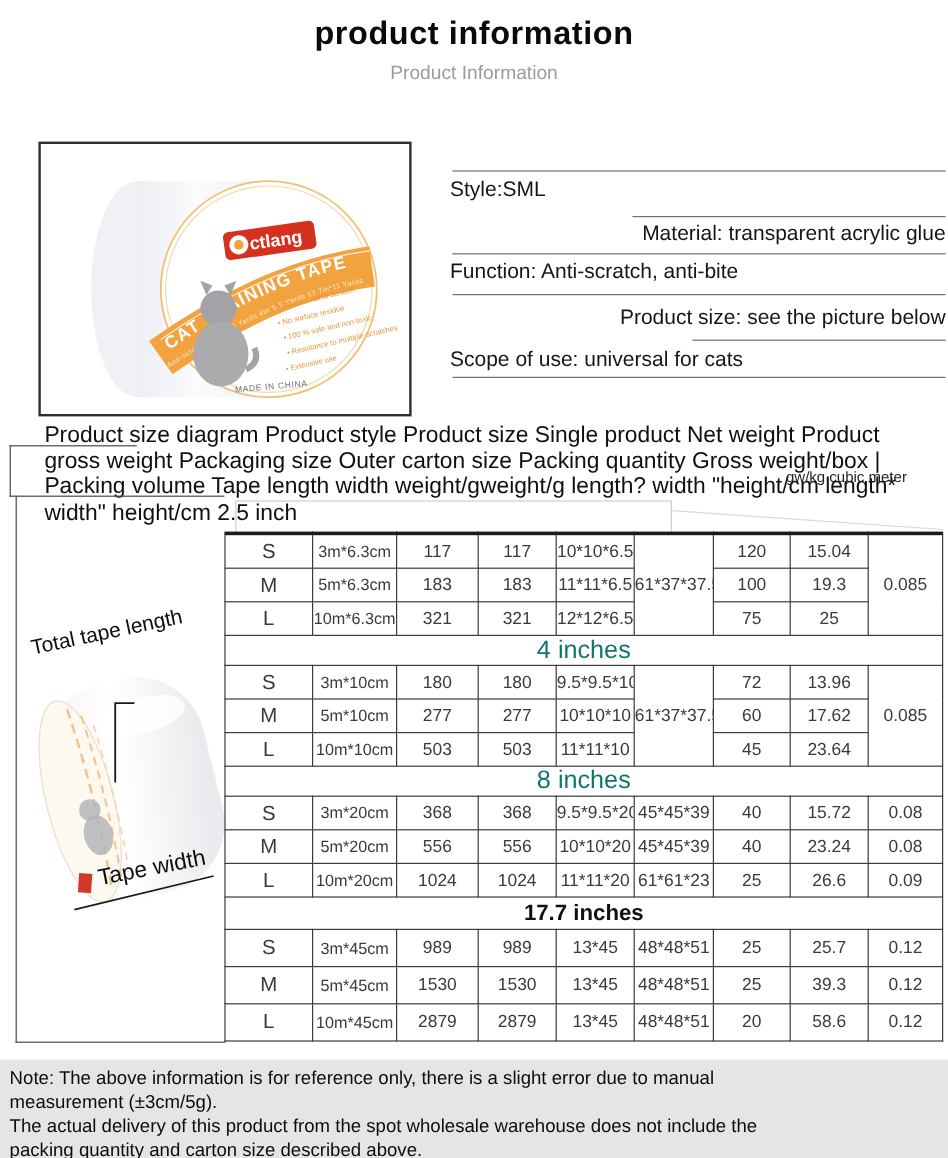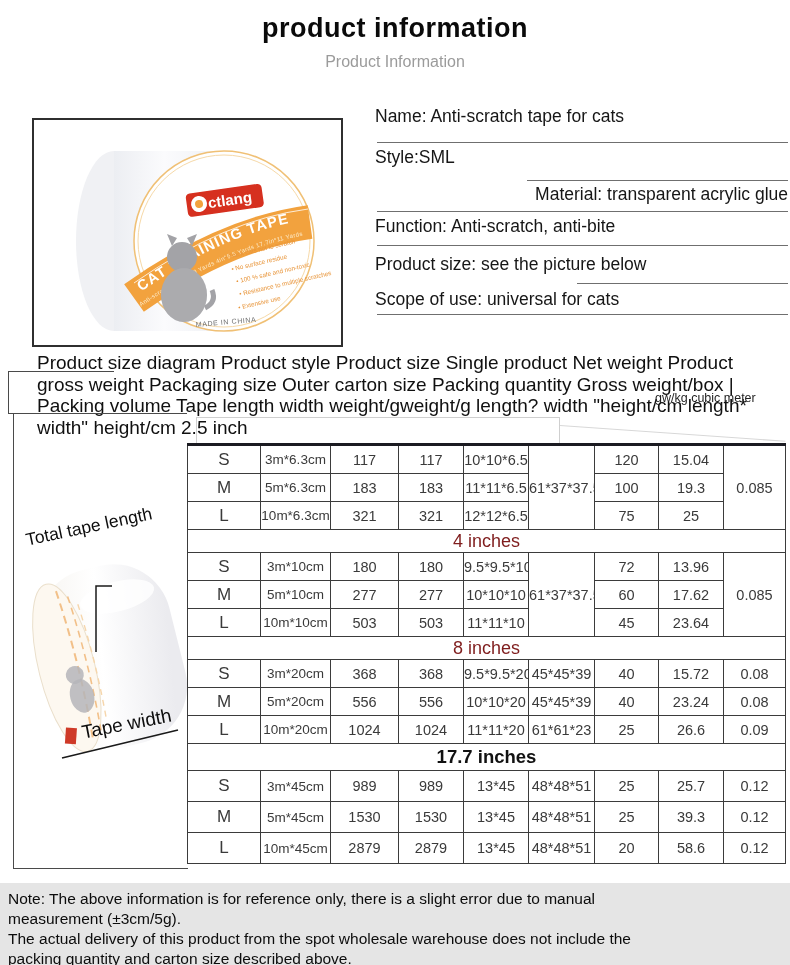--- a/index.html
+++ b/index.html
@@ -13,41 +13,41 @@
   
   .photo-box{position:absolute;left:32px;top:118px;width:311px;height:229px;
              border:2px solid #2f2f2f;box-sizing:border-box;background:#fff;}
   
   .details{position:absolute;left:375px;top:106px;width:413px;font-size:17.5px;color:#161616;}
   .detail-row{position:relative;box-sizing:border-box;}
   .detail-row .ul{position:absolute;left:2px;right:0;bottom:0;border-bottom:1px solid #6f6f6f;}
   .detail-row.p1 .ul{left:152px;}
   .detail-row.p2 .ul{left:202px;}
   .r0{height:37px;} .r1{height:38px;padding-top:4px;} .r2{height:31px;padding-top:3px;text-align:right;}
-  .r3{height:34px;padding-top:4px;} .r4{height:38px;padding-top:8px;} .r5{height:31px;padding-top:5px;}
+  .r3{height:34px;padding-top:4px;} .r4{height:38px;padding-top:8px;text-align:right;} .r5{height:31px;padding-top:5px;}
   
   .headers-para{position:absolute;left:37px;top:352px;width:753px;font-size:19px;
                 line-height:21.5px;color:#101010;}
   .headers-para div{white-space:nowrap;}
   .overlay-unit{position:absolute;left:655px;top:391px;font-size:12.5px;color:#1f1f1f;}
   .ghost{position:absolute;left:196px;top:417px;width:362px;height:26px;
          border:1px solid #cfcfcf;}
   .ghost2{position:absolute;left:560px;top:425px;width:226px;height:0;
           border-top:1px solid #d8d8d8;transform:rotate(4deg);transform-origin:left center;}
   
   .line{position:absolute;background:#4a4a4a;}
   
   .size-table{position:absolute;left:187px;top:443px;width:598px;border-collapse:collapse;
               table-layout:fixed;font-size:14.5px;color:#3a3a3a;
               border:1px solid #3b3b3b;border-top:3px solid #1b1b22;}
   .size-table td{border:1px solid #3b3b3b;text-align:center;vertical-align:middle;
                  padding:0;height:27px;overflow:hidden;}
   .size-table td.c-size{font-size:17px;}
   .size-table td.c-spec{font-size:13.5px;}
-  .size-table tr.section-row td{height:22px;font-size:18px;color:#7f1d1d;}
+  .size-table tr.section-row td{height:22px;font-size:21px;color:#0f766e;}
   .size-table tr.section-row.big td{height:26px;font-size:18.5px;font-weight:bold;color:#111;}
   .size-table tr.tall td{height:30px;}
   
   .lbl-length{position:absolute;left:24px;top:530px;font-size:17.5px;color:#0d0d0d;
               transform:rotate(-12deg);transform-origin:left top;white-space:nowrap;}
   .lbl-width{position:absolute;left:80px;top:722px;font-size:19px;color:#0d0d0d;
              transform:rotate(-11deg);transform-origin:left top;white-space:nowrap;}
   .tape2{position:absolute;left:12px;top:540px;width:180px;height:230px;}
   
   .note{position:absolute;left:0;top:883px;width:774px;padding:6px 8px 8px 8px;
@@ -111,21 +111,21 @@
         <text x="202" y="164">• <tspan>100 % safe and non-toxic</tspan></text>
         <text x="202" y="177">• <tspan>Resistance to multiple scratches</tspan></text>
         <text x="198" y="190">• <tspan>Extensive use</tspan></text>
       </g>
       <text x="162" y="207" font-size="7" fill="#6d6d6d" transform="rotate(-5 162 207)" letter-spacing="0.6">MADE IN CHINA</text>
     </svg>
   </div>
 
   <div class="details">
     <div class="detail-row r0">
-      <span>Name: Anti-scratch tape for cats</span><div class="ul"></div>
+      <div class="ul"></div>
     </div>
     <div class="detail-row r1 p1">
       <span>Style:SML</span><div class="ul"></div>
     </div>
     <div class="detail-row r2">
       <span>Material: transparent acrylic glue</span><div class="ul"></div>
     </div>
     <div class="detail-row r3">
       <span>Function: Anti-scratch, anti-bite</span><div class="ul"></div>
     </div>

